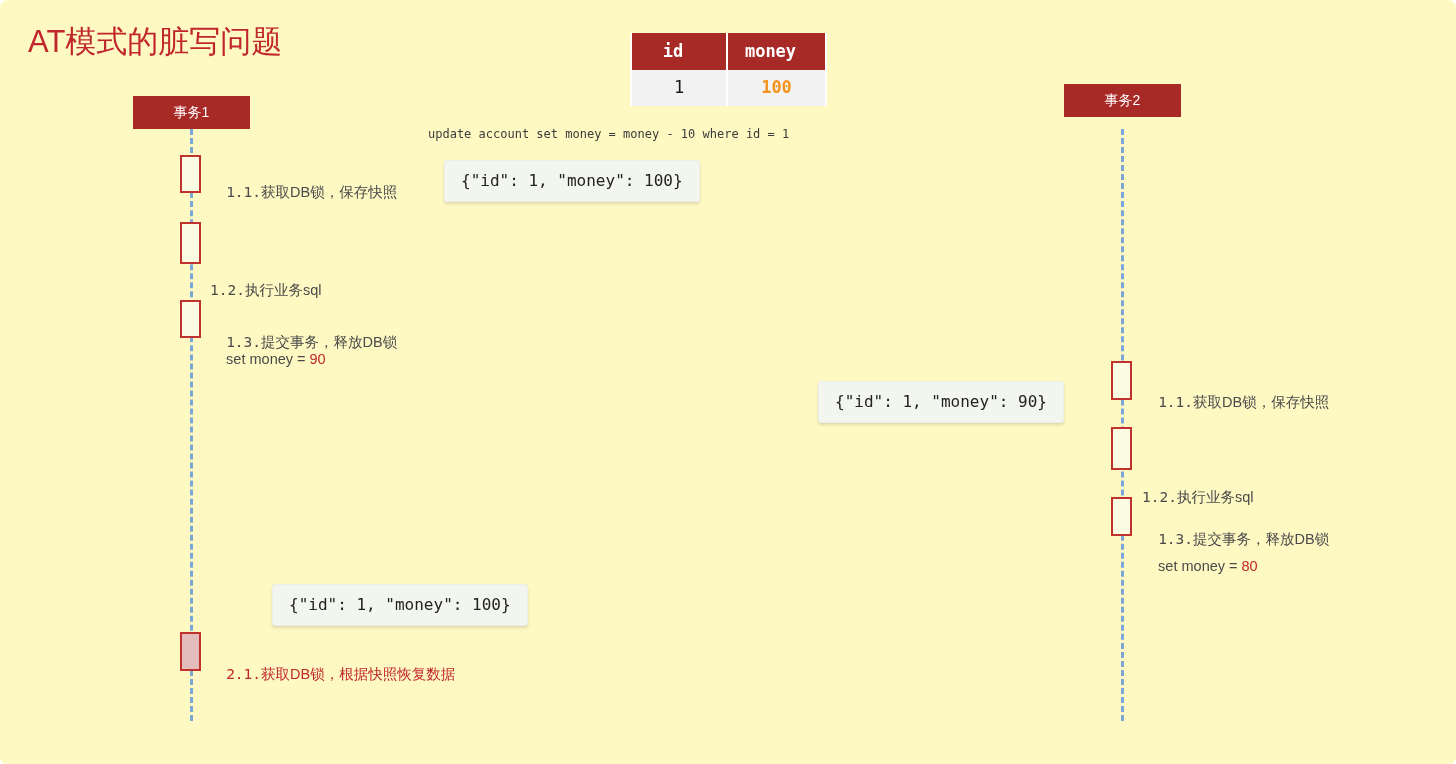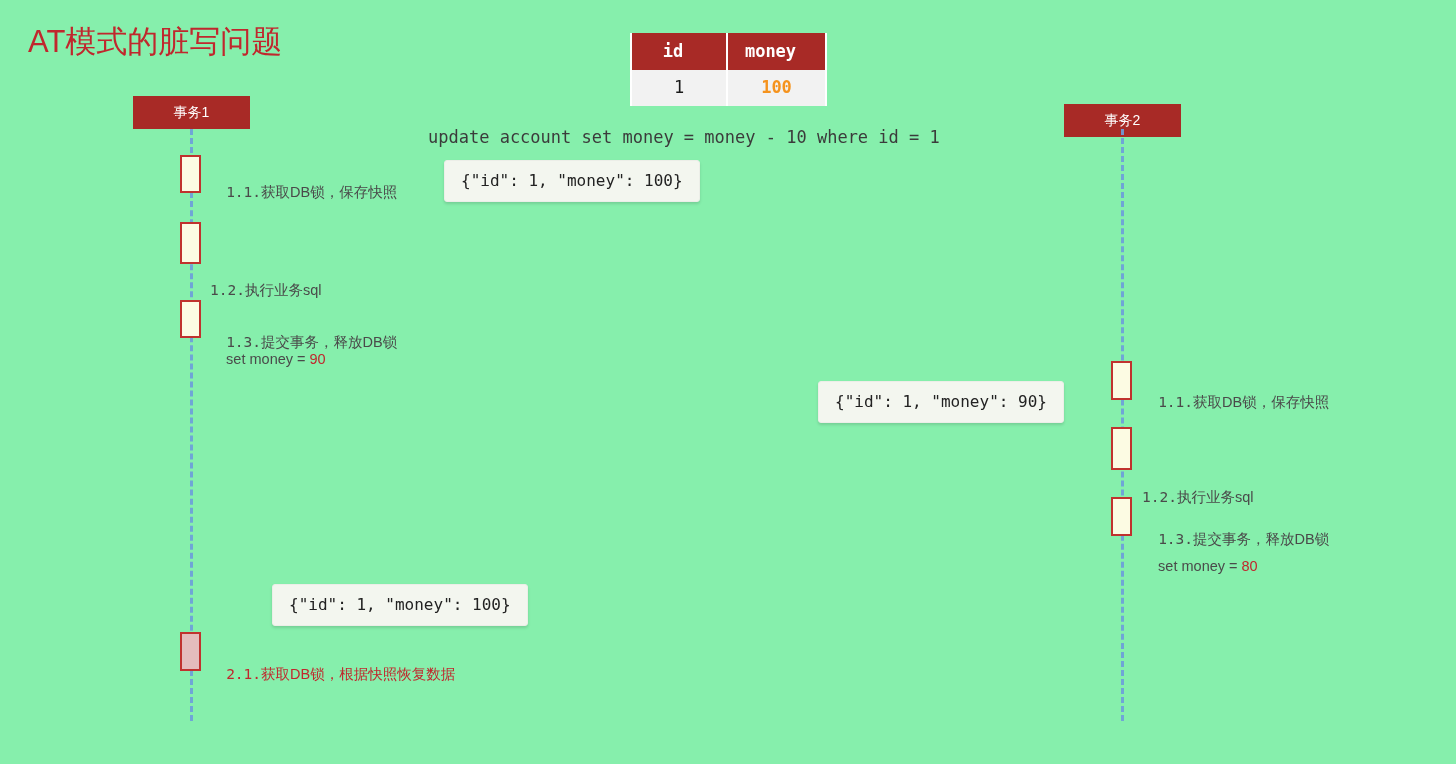--- a/index.html
+++ b/index.html
@@ -7,21 +7,22 @@
     margin: 0; padding: 0;
     width: 1456px; height: 764px;
     background: #ffffff;
     font-family: "Liberation Sans", "DejaVu Sans", sans-serif;
     overflow: hidden;
   }
   #canvas {
     position: relative;
     width: 1456px;
     height: 764px;
-    background: #86efac;
+    background: #fef9c3;
+    border-radius: 7px;
   }
 
   
   #page-title {
     position: absolute;
     left: 28px; top: 22px;
     font-size: 31px;
     line-height: 40px;
     color: #c0272d;
     letter-spacing: 0px;
@@ -56,38 +57,38 @@
   #data-table .col-id { width: 96px; }
   #data-table .col-money { width: 99px; }
   #data-table td.cell-id { color: #1a1a1a; }
   #data-table td.cell-money { color: #f5931e; font-weight: bold; }
 
   
   #sql-statement {
     position: absolute;
     left: 428px; top: 127px;
     font-family: "DejaVu Sans Mono", "Liberation Mono", monospace;
-    font-size: 17px;
+    font-size: 12px;
     color: #3b3b3b;
     white-space: pre;
   }
 
   
   .actor-box {
     position: absolute;
     background: #a82a26;
     color: #ffffff;
     font-size: 14px;
     text-align: center;
     line-height: 33px;
     height: 33px;
     width: 117px;
   }
   #actor-left  { left: 133px; top: 96px; }
-  #actor-right { left: 1064px; top: 104px; }
+  #actor-right { left: 1064px; top: 84px; }
 
   
   .lifeline {
     position: absolute;
     width: 0;
     border-left: 3px dashed #6d9edb;
     opacity: 0.9;
   }
   #lifeline-left  { left: 190px;  top: 129px; height: 592px; }
   #lifeline-right { left: 1121px; top: 129px; height: 592px; }

